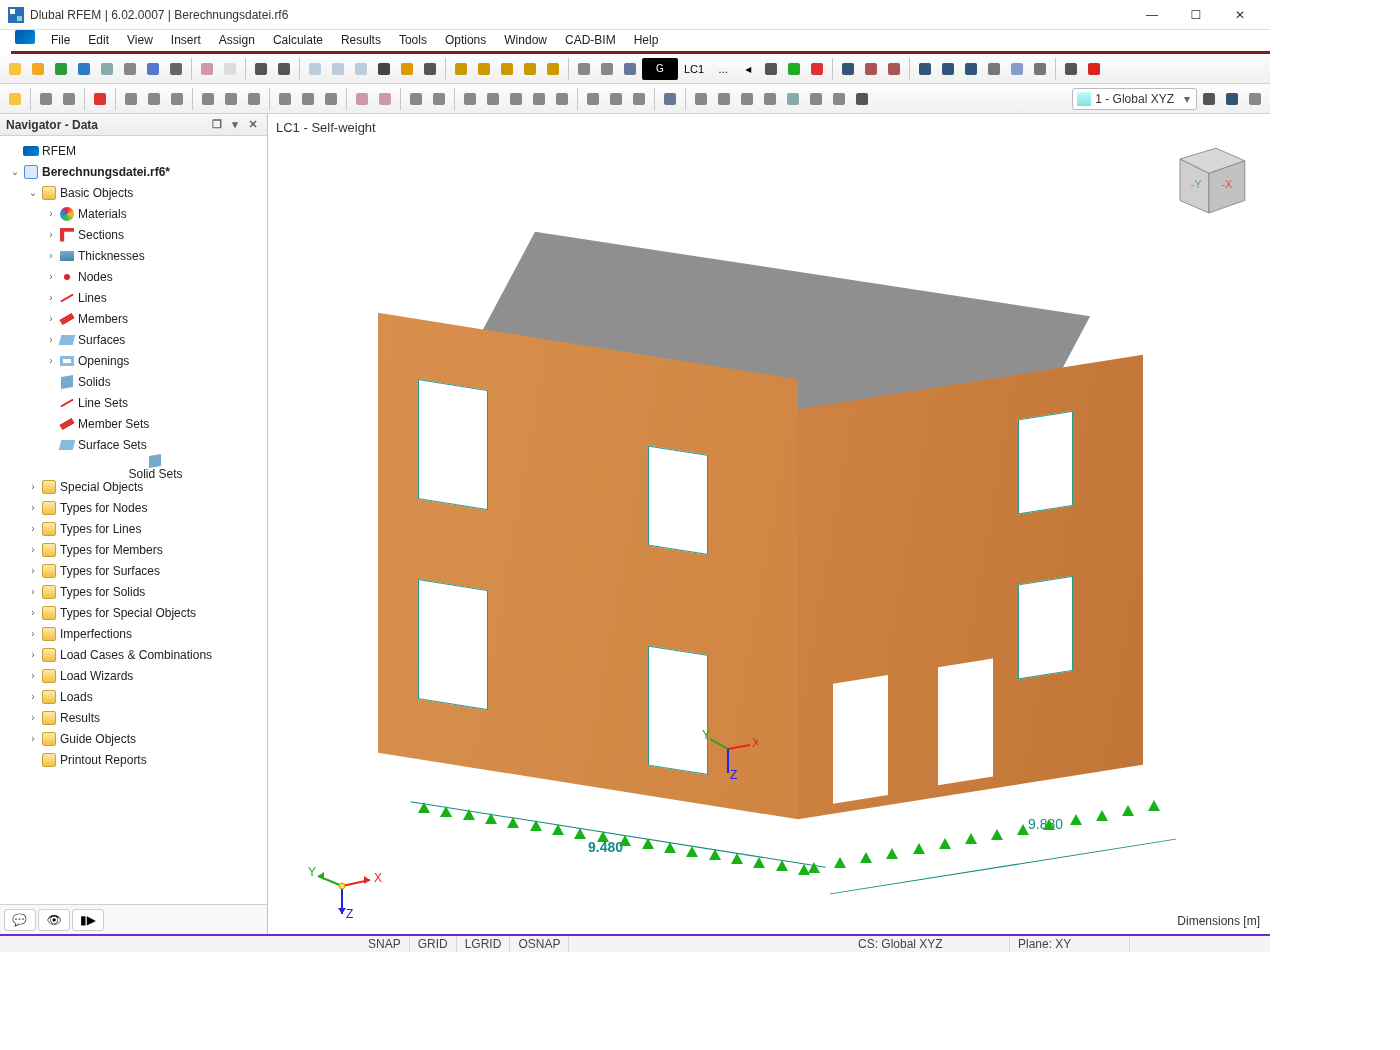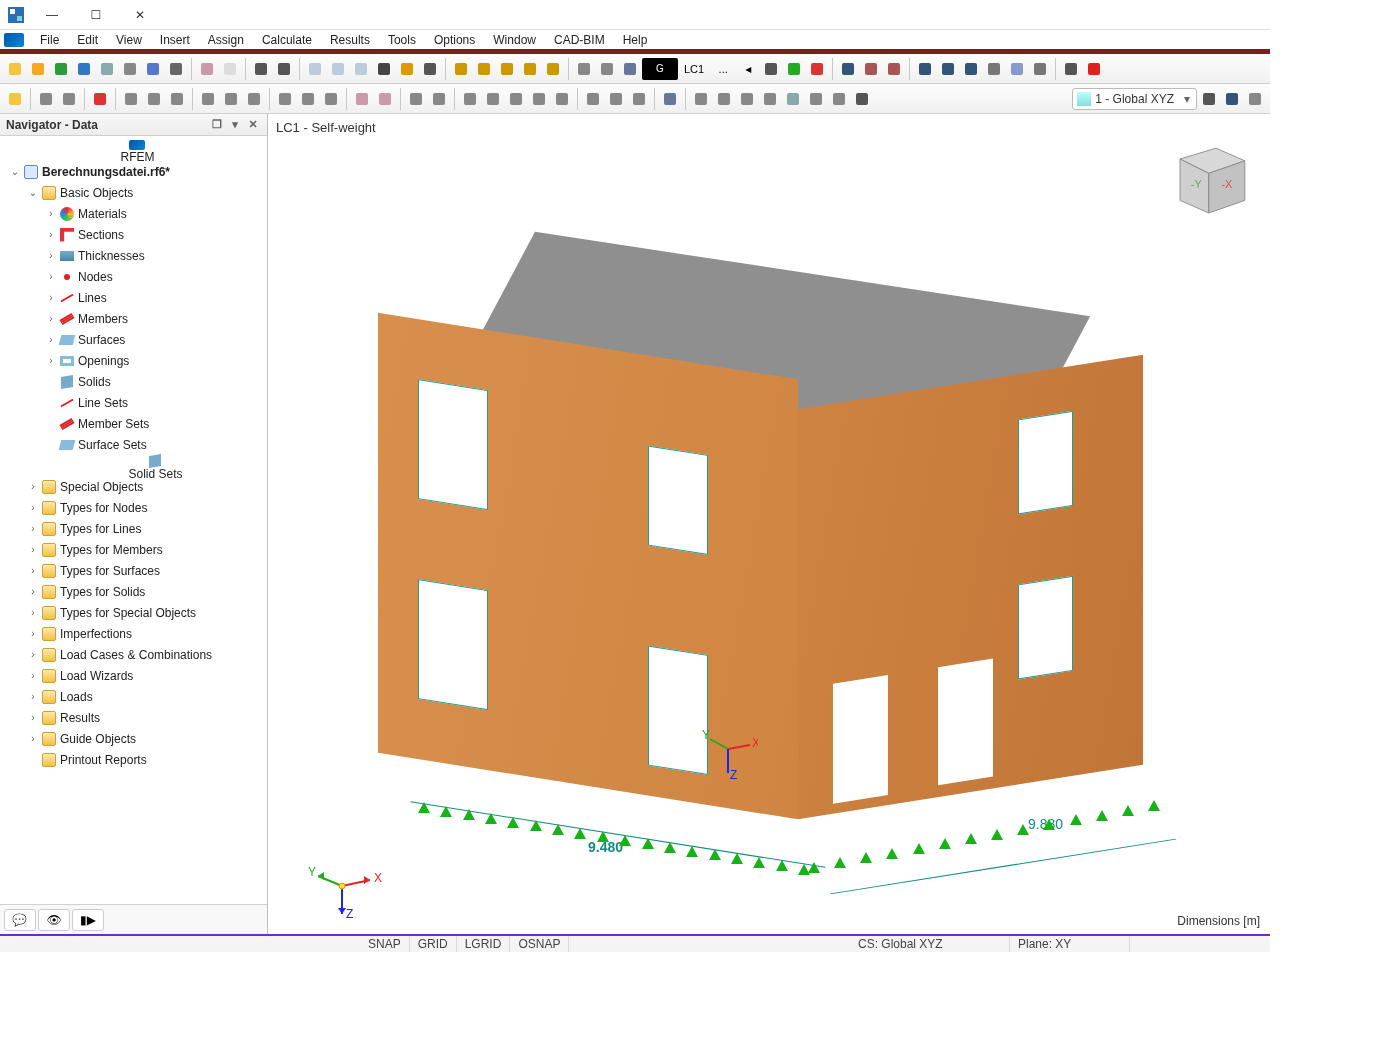--- a/index.html
+++ b/index.html
@@ -3,21 +3,21 @@
 <meta charset="utf-8">
 <style>
 * { box-sizing: border-box; margin: 0; padding: 0; font-family: "Segoe UI", Tahoma, sans-serif; font-size: 12px; }
 html, body { width: 1270px; height: 952px; overflow: hidden; background: #fff; }
 
 .titlebar { height: 30px; background: #fff; border-bottom: 1px solid #ddd; display: flex; align-items: center; padding: 0 8px; }
 .titlebar .icon { width: 16px; height: 16px; margin-right: 6px; }
 .titlebar .title { flex: 1; color: #333; }
 .titlebar .winbtn { width: 44px; height: 30px; display: flex; align-items: center; justify-content: center; color: #333; }
 
-.menubar { height: 24px; background: #fff; display: flex; align-items: center; padding: 0 4px; gap: 2px; border-bottom: 5px solid #7f1d1d;}
+.menubar { height: 24px; background: #fff; display: flex; padding: 0 4px; gap: 2px; border-bottom: 3px solid #7f1d1d; margin-left: 11px;}
 .menubar .appicon { width:20px; height:14px; background: linear-gradient(135deg,#0057a8,#0088d8); margin-right:6px; border-radius:2px; }
 .menubar .mitem { padding: 3px 8px; color: #222; cursor: default; }
 
 .toolbar { height: 30px; background: linear-gradient(#fdfdfd,#f0f0f0); border-bottom: 1px solid #d0d0d0; display: flex; align-items: center; padding: 0 4px; gap: 1px; overflow:hidden;}
 .toolbar .sep { width: 1px; height: 22px; background: #c8c8c8; margin: 0 3px; }
 .tbtn { width: 22px; height: 22px; border: 1px solid transparent; display:flex; align-items:center; justify-content:center; border-radius: 2px; position:relative;}
 .tbtn svg, .tbtn .glyph { width:16px; height:16px; }
 
 .tbtn.lc-label { width:auto; min-width:36px; padding:0 4px; background:#000; color:#fff; font-size:10px; }
 .tbtn.lc-name { width:auto; min-width:26px; padding:0 4px; font-size:11px; }
@@ -72,20 +72,21 @@
 <body>
 
 <div class="titlebar">
   <span class="icon">
     <svg viewBox="0 0 16 16">
         <rect width="16" height="16" fill="#2a6fb5"></rect>
         <rect x="2" y="2" width="5" height="5" fill="#fff"></rect>
         <rect x="9" y="9" width="5" height="5" fill="#8cd"></rect>
       </svg>
   </span>
+  <span class="title">Dlubal RFEM | 6.02.0007 | Berechnungsdatei.rf6</span>
   <div class="winbtn">—</div>
   <div class="winbtn">☐</div>
   <div class="winbtn">✕</div>
 </div>
 
 <div class="menubar">
   <div class="appicon"></div>
   <div id="menu-host" style="display: contents;"></div>
 <span class="mitem">File</span>
     <span class="mitem">Edit</span>
@@ -524,21 +525,21 @@
 <div class="body">
   <div class="navigator">
     <div class="navhdr">
       <span>Navigator - Data</span>
       <span class="sp"></span>
       <span class="hbtn">❐</span>
       <span class="hbtn">▾</span>
       <span class="hbtn">✕</span>
     </div>
     <div class="tree" id="tree">
-        <div class="tree-row" style="padding-left: 6px; flex-direction: column;">
+        <div class="tree-row" style="padding-left: 6px;">
           <span class="tw"></span>
           <span class="ic">
             <span class="rootic"></span>
           </span>
           <span class="lbl">RFEM</span>
         </div>
         <div class="tree-row" style="padding-left: 6px;">
           <span class="tw">⌄</span>
           <span class="ic">
             <span class="fileic"></span>

